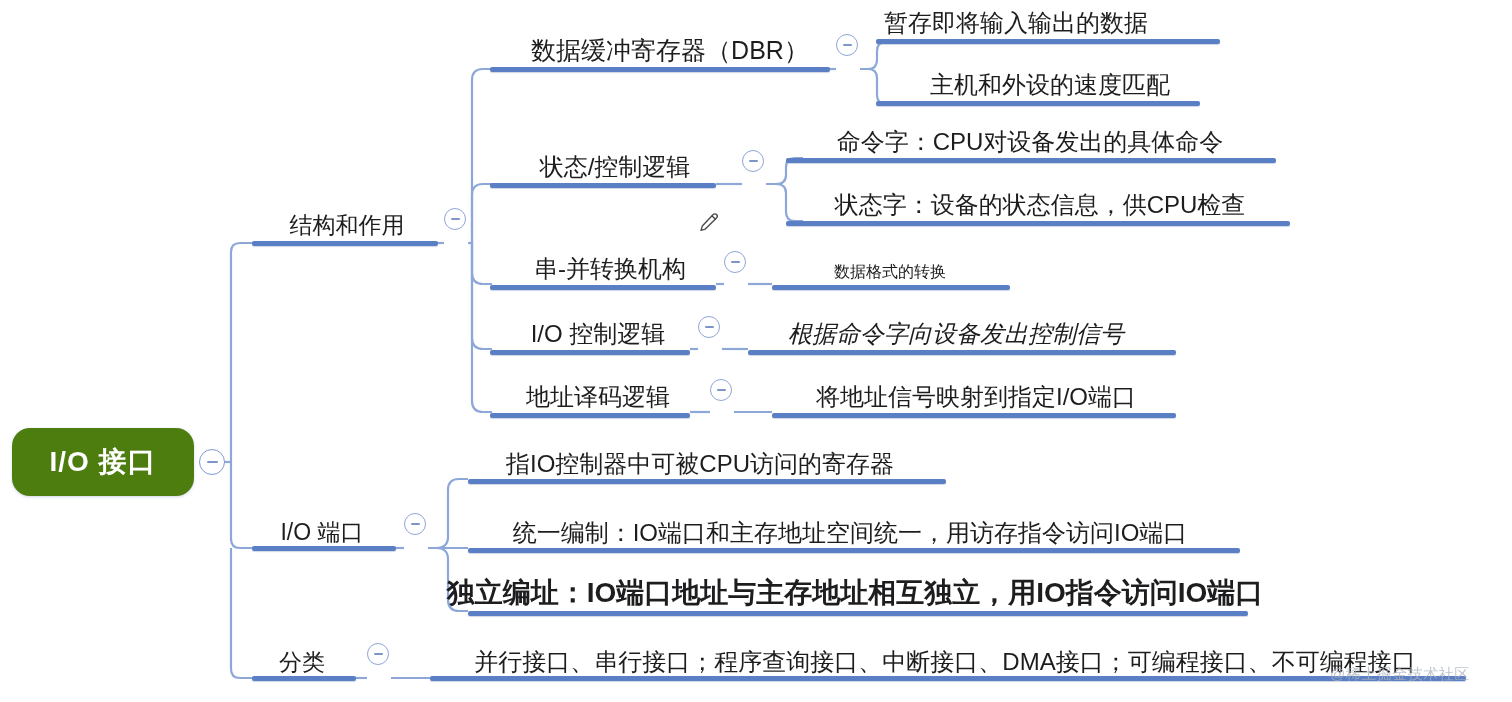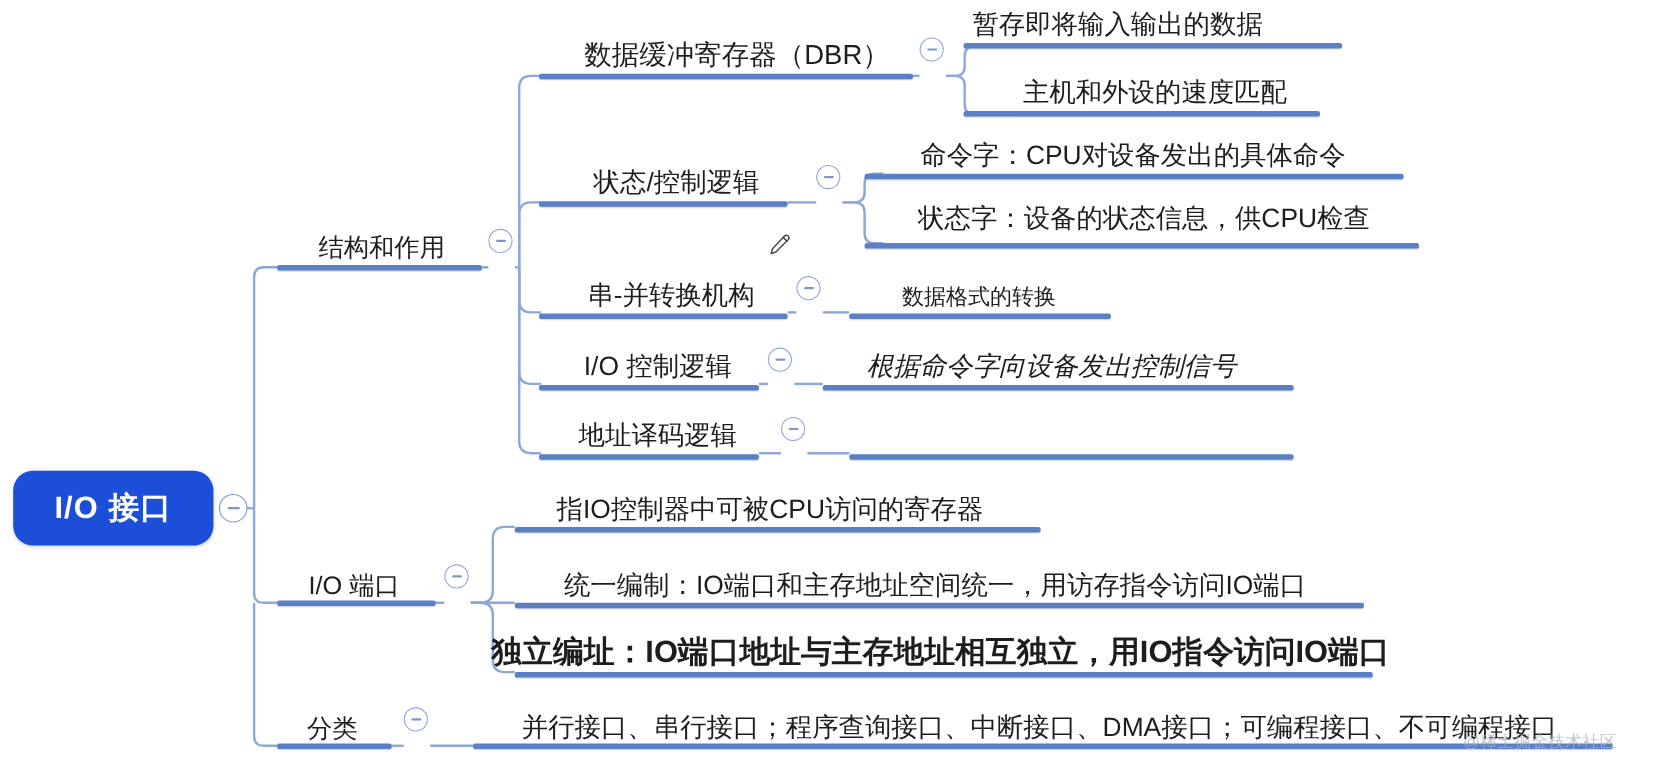--- a/index.html
+++ b/index.html
@@ -25,21 +25,21 @@
     height: 702px;
     pointer-events: none;
   }
   
   .root-node {
     position: absolute;
     display: flex;
     align-items: center;
     justify-content: center;
     border-radius: 18px;
-    background: #1d4ed8;
+    background: #4d7c0f;
     color: #ffffff;
     font-size: 28px;
     font-weight: bold;
     letter-spacing: 1px;
     box-shadow: 0 1px 3px rgba(60,90,150,.25);
   }
   
   .topic {
     position: absolute;
     box-sizing: border-box;
@@ -193,32 +193,32 @@
       <path d="M16.2 3.6 a2.3 2.3 0 0 1 3.3 3.3 L8.3 18.1 l-4.3 1.3 1.3-4.3 Z"></path>
       <path d="M15.1 5.0 l3.3 3.3"></path>
     </g>
   </svg>
 
   <div class="topic" style="left:810px; top:118px; width:440px; height:40px; font-size:24px;">
     <span class="tx">命令字：CPU对设备发出的具体命令</span>
   </div>
   <div class="bar" style="left:786px; top:158px; width:490px;"></div>
 
-  <div class="topic" style="left:810px; top:181px; width:460px; height:40px; font-size:24px;align-items:center;">
+  <div class="topic" style="left:810px; top:181px; width:460px; height:40px; font-size:24px;">
     <span class="tx">状态字：设备的状态信息，供CPU检查</span>
   </div>
   <div class="bar" style="left:786px; top:221px; width:504px;"></div>
 
   <div class="topic" style="left:510px; top:245px; width:200px; height:40px; font-size:24px;">
     <span class="tx">串-并转换机构</span>
   </div>
   <div class="bar" style="left:490px; top:285px; width:226px;"></div>
   <div class="toggle" style="left:724px; top:251px;"></div>
 
-  <div class="topic" style="left:790px; top:245px; width:200px; height:40px; font-size:20px;">
+  <div class="topic" style="left:790px; top:245px; width:200px; height:40px; font-size:16px;">
     <span class="tx">数据格式的转换</span>
   </div>
   <div class="bar" style="left:772px; top:285px; width:238px;"></div>
 
   <div class="topic" style="left:510px; top:310px; width:176px; height:40px; font-size:24px;">
     <span class="tx">I/O 控制逻辑</span>
   </div>
   <div class="bar" style="left:490px; top:350px; width:200px;"></div>
   <div class="toggle" style="left:698px; top:316px;"></div>
 
@@ -226,20 +226,23 @@
     <span class="tx">根据命令字向设备发出控制信号</span>
   </div>
   <div class="bar" style="left:748px; top:350px; width:428px;"></div>
 
   <div class="topic" style="left:510px; top:373px; width:176px; height:40px; font-size:24px;">
     <span class="tx">地址译码逻辑</span>
   </div>
   <div class="bar" style="left:490px; top:413px; width:200px;"></div>
   <div class="toggle" style="left:710px; top:379px;"></div>
 
+  <div class="topic" style="left:786px; top:373px; width:380px; height:40px; font-size:24px;">
+    <span class="tx">将地址信号映射到指定I/O端口</span>
+  </div>
   <div class="bar" style="left:772px; top:413px; width:404px;"></div>
 
   <div class="topic" style="left:252px; top:508px; width:140px; height:40px; font-size:23px;">
     <span class="tx">I/O 端口</span>
   </div>
   <div class="bar" style="left:252px; top:546px; width:144px;"></div>
   <div class="toggle" style="left:404px; top:513px;"></div>
 
   <div class="topic" style="left:480px; top:440px; width:440px; height:40px; font-size:24px;">
     <span class="tx">指IO控制器中可被CPU访问的寄存器</span>

